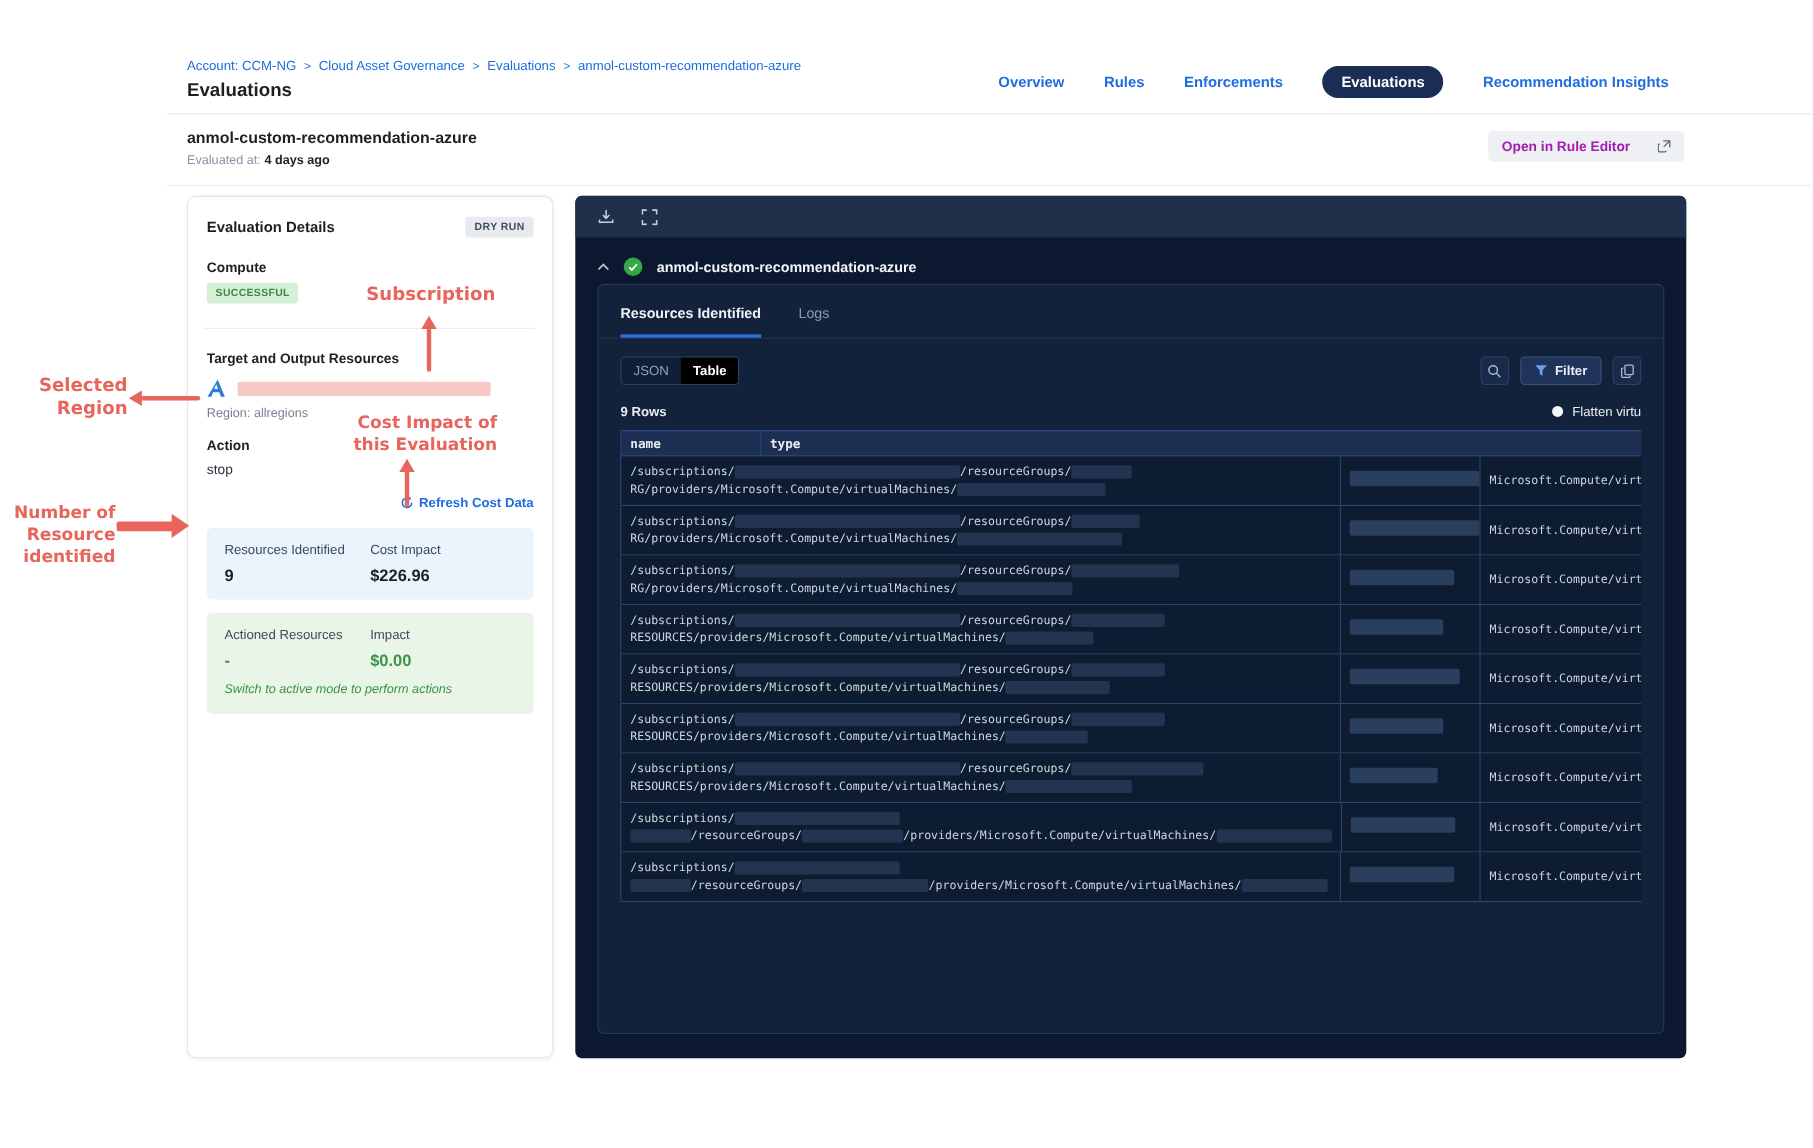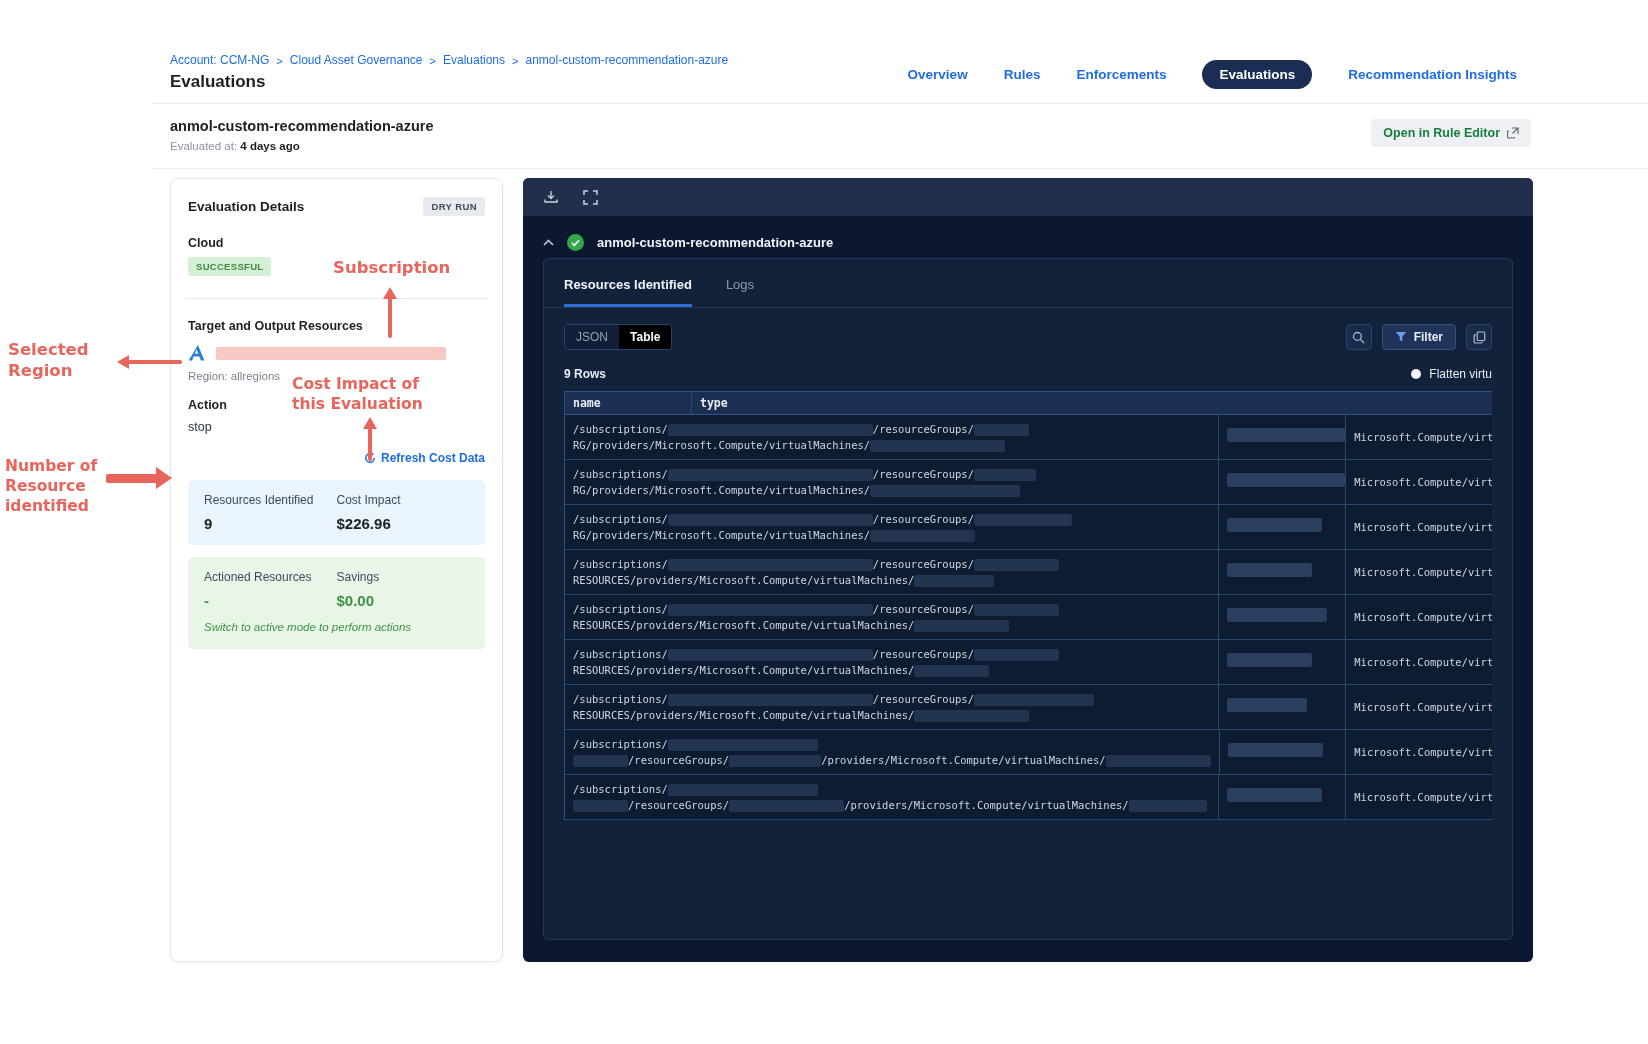--- a/index.html
+++ b/index.html
@@ -16,22 +16,22 @@
   .nav-tabs { position:absolute; right:131px; top:60px; display:flex; align-items:center; gap:36px; }
   .nav-tab { font-size:13.5px; font-weight:bold; color:#1f6de0; cursor:pointer; white-space:nowrap; }
   .nav-tab.pill { background:#1b2d55; color:#fff; padding:7px 17px; border-radius:16px; }
 
   
   .subheader { position:absolute; left:152px; top:105px; right:0; height:64px; background:#fff; border-bottom:1px solid #eceef2; }
   .rule-title { position:absolute; left:18px; top:13px; font-size:14.5px; font-weight:bold; color:#1c2025; }
   .evaluated { position:absolute; left:18px; top:35px; font-size:11.5px; color:#8b93a7; }
   .evaluated b { color:#1c2025; }
   .open-editor { position:absolute; right:117px; top:14px; height:28px; background:#eef0f3; border:none; border-radius:4px;
-                 font-family:"Liberation Sans",sans-serif; font-size:12.5px; font-weight:bold; color:#15803d;
-                 display:flex; align-items:center; gap:7px; padding:0 12px; cursor:pointer; }
+                 font-family:"Liberation Sans",sans-serif; font-size:12.5px; font-weight:bold; color:#a21caf;
+                 display:flex; align-items:center; gap:25px; padding:0 12px; cursor:pointer; }
 
   
   .details-card { position:absolute; left:170px; top:178px; width:333px; height:784px; background:#fff;
                   border:1px solid #e3e7ec; border-radius:8px; box-shadow:0 1px 4px rgba(20,30,50,.06); }
   .dc-inner { position:relative; padding:18px 17px; height:100%; }
   .dc-head { display:flex; justify-content:space-between; align-items:center; }
   .dc-title { font-size:13.5px; font-weight:bold; color:#1c2025; }
   .badge-dry { background:#e7eaee; color:#3f4c5c; font-size:9.5px; font-weight:bold; letter-spacing:.4px; padding:4px 8px; border-radius:3px; }
   .lbl { font-size:12.5px; font-weight:bold; color:#1c2025; }
   .status-lbl { margin-top:20px; }
@@ -87,21 +87,21 @@
   .cell { padding:6px 8px; }
   .col-id { width:655px; border-right:1px solid #27476f; }
   .col-name { width:127px; border-right:1px solid #27476f; }
   .col-type { width:146px; overflow:hidden; }
   .mono-line { font-size:10.5px; color:#ccd6e4; line-height:16px; white-space:nowrap; overflow:hidden; }
   .redact { display:inline-block; height:12px; background:#22344f; border-radius:2px; vertical-align:middle; }
   .redact.name { background:#2a3f5e; height:14px; margin-top:6px; }
   .type-txt { font-size:10.5px; color:#ccd6e4; line-height:16px; white-space:nowrap; display:flex; align-items:center; height:100%; }
 
   
-  .ann { position:absolute; color:#e8655c; font-weight:bold; font-family:"DejaVu Sans", sans-serif; text-align:left; line-height:1.28; }
+  .ann { position:absolute; color:#e8655c; font-weight:bold; font-family:"DejaVu Sans", sans-serif; text-align:right; line-height:1.28; }
   .arrow-shaft { position:absolute; background:#e8655c; border-radius:2px; }
   .arrow-head { position:absolute; width:0; height:0; }
   .head-up    { border-left:7px solid transparent; border-right:7px solid transparent; border-bottom:12px solid #e8655c; }
   .head-left  { border-top:7px solid transparent; border-bottom:7px solid transparent; border-right:12px solid #e8655c; }
   .head-right { border-top:11px solid transparent; border-bottom:11px solid transparent; border-left:16px solid #e8655c; }
 
   svg { display:block; }
 </style>
 </head>
 <body>
@@ -143,21 +143,21 @@
       </span>
     </button>
   </div>
 
   <div class="details-card">
     <div class="dc-inner">
       <div class="dc-head">
         <span class="dc-title">Evaluation Details</span>
         <span class="badge-dry">DRY RUN</span>
       </div>
-      <div class="lbl status-lbl">Cloud</div>
+      <div class="lbl status-lbl">Compute</div>
       <span class="badge-success">SUCCESSFUL</span>
       <hr class="dc-divider">
       <div class="lbl target-lbl">Target and Output Resources</div>
       <div class="target-row">
         <span>
           <svg width="20" height="16" viewBox="0 0 20 16">
               <path d="M9.9 0 L16.4 15.6 H12.9 L11.3 11.6 H5.6 L4.2 15.6 H0.7 Z M6.8 8.7 H10.2 L8.5 4.3 Z" fill="#2a7fd4"></path>
             </svg>
         </span>
         <span class="redact-pink"></span>
@@ -186,21 +186,21 @@
           <div class="stat-value">$226.96</div>
         </div>
       </div>
       <div class="stat-box green">
         <div class="green-row">
           <div class="stat-col">
             <div class="stat-label">Actioned Resources</div>
             <div class="stat-value greenv">-</div>
           </div>
           <div class="stat-col">
-            <div class="stat-label">Savings</div>
+            <div class="stat-label">Impact</div>
             <div class="stat-value greenv">$0.00</div>
           </div>
         </div>
         <div class="active-note">Switch to active mode to perform actions</div>
       </div>
     </div>
   </div>
 
   <div class="output-panel">
     <div class="op-toolbar">

